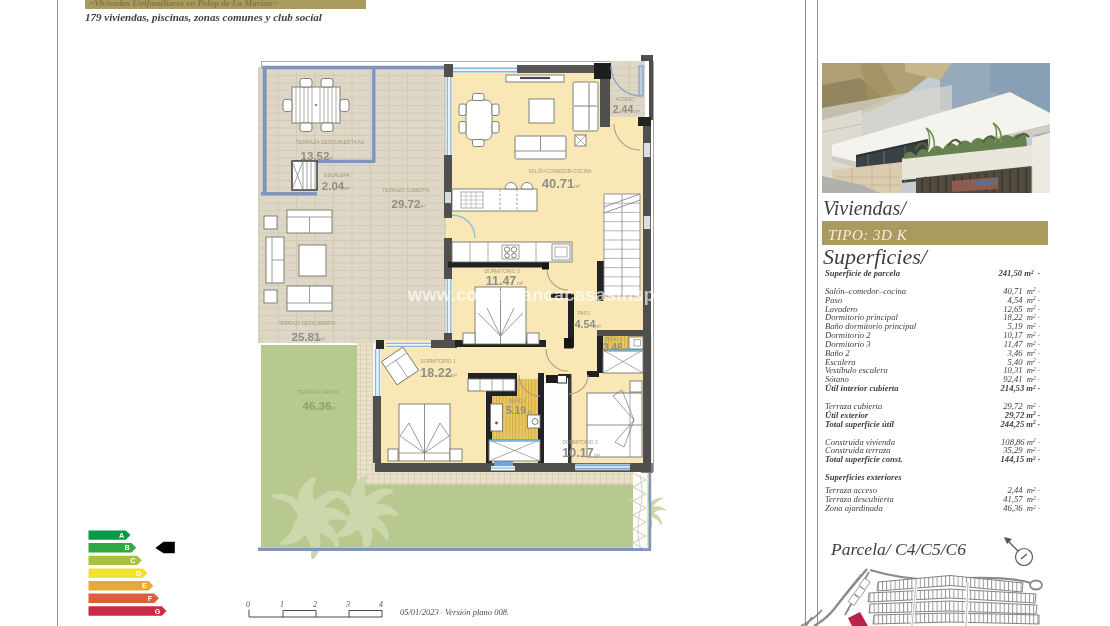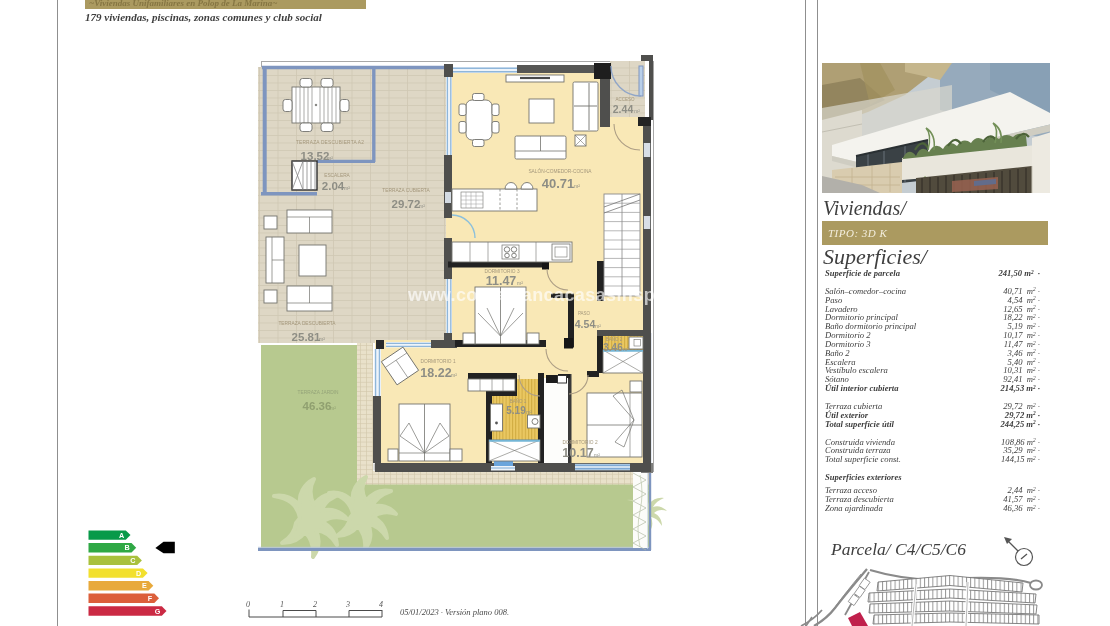--- a/index.html
+++ b/index.html
@@ -633,21 +633,21 @@
 <path d="M1018,551 L1007,540 M1021,559 L1027,554" stroke="#555" stroke-width="1.3"></path>
 <path d="M1004,537 l8,2 l-5,5 z" fill="#555" stroke="none"></path>
 </g>
 </svg>
 
 <div class="abs" style="left:408px;top:285px;font-family:'Liberation Sans',sans-serif;font-weight:bold;font-size:18px;letter-spacing:0.4px;color:rgba(255,255,255,0.65);">www.costablancacasasinspain</div>
 
 <div class="abs it" style="left:823px;top:197px;font-size:20px;color:#3f3f3f;">Viviendas/</div>
 
 <div class="abs" style="left:822px;top:221px;width:226px;height:24px;background:#ab9a60;"></div>
-<div class="abs it" style="left:828px;top:227px;font-size:11px;color:#f3eedd;letter-spacing:0.5px;">TIPO: 3D  K</div>
+<div class="abs it" style="left:828px;top:227px;font-size:15px;color:#f3eedd;letter-spacing:0.5px;">TIPO: 3D  K</div>
 
 <div class="abs it" style="left:823px;top:244px;font-size:22px;color:#3f3f3f;">Superficies/</div>
 
 <div class="abs it" id="list" style="left:825px;top:269px;width:215px;font-size:8.6px;line-height:8.85px;color:#3e3e3e;">
   <div class="row" style="font-weight:bold;">
       <span>Superficie de parcela</span>
       <span>241,50 m<sup>2</sup>&nbsp;&nbsp;·</span>
     </div>
   <div style="height:9px;"></div>
   <div class="row">
@@ -713,21 +713,21 @@
     </div>
   <div style="height:9px;"></div>
   <div class="row">
       <span>Construida vivienda</span>
       <span>108,86 m<sup>2</sup>&nbsp;·</span>
     </div>
   <div class="row">
       <span>Construida terraza</span>
       <span>35,29&nbsp; m<sup>2</sup>&nbsp;·</span>
     </div>
-  <div class="row" style="font-weight:normal;gap:38px;">
+  <div class="row" style="font-weight:bold;gap:38px;">
       <span>Total superficie const.</span>
       <span>144,15 m<sup>2</sup>&nbsp;·</span>
     </div>
   <div style="height:9px;"></div>
   <div class="row" style="font-weight:bold;">
       <span>Superficies exteriores</span>
       <span></span>
     </div>
   <div style="height:4.5px;"></div>
   <div class="row">

